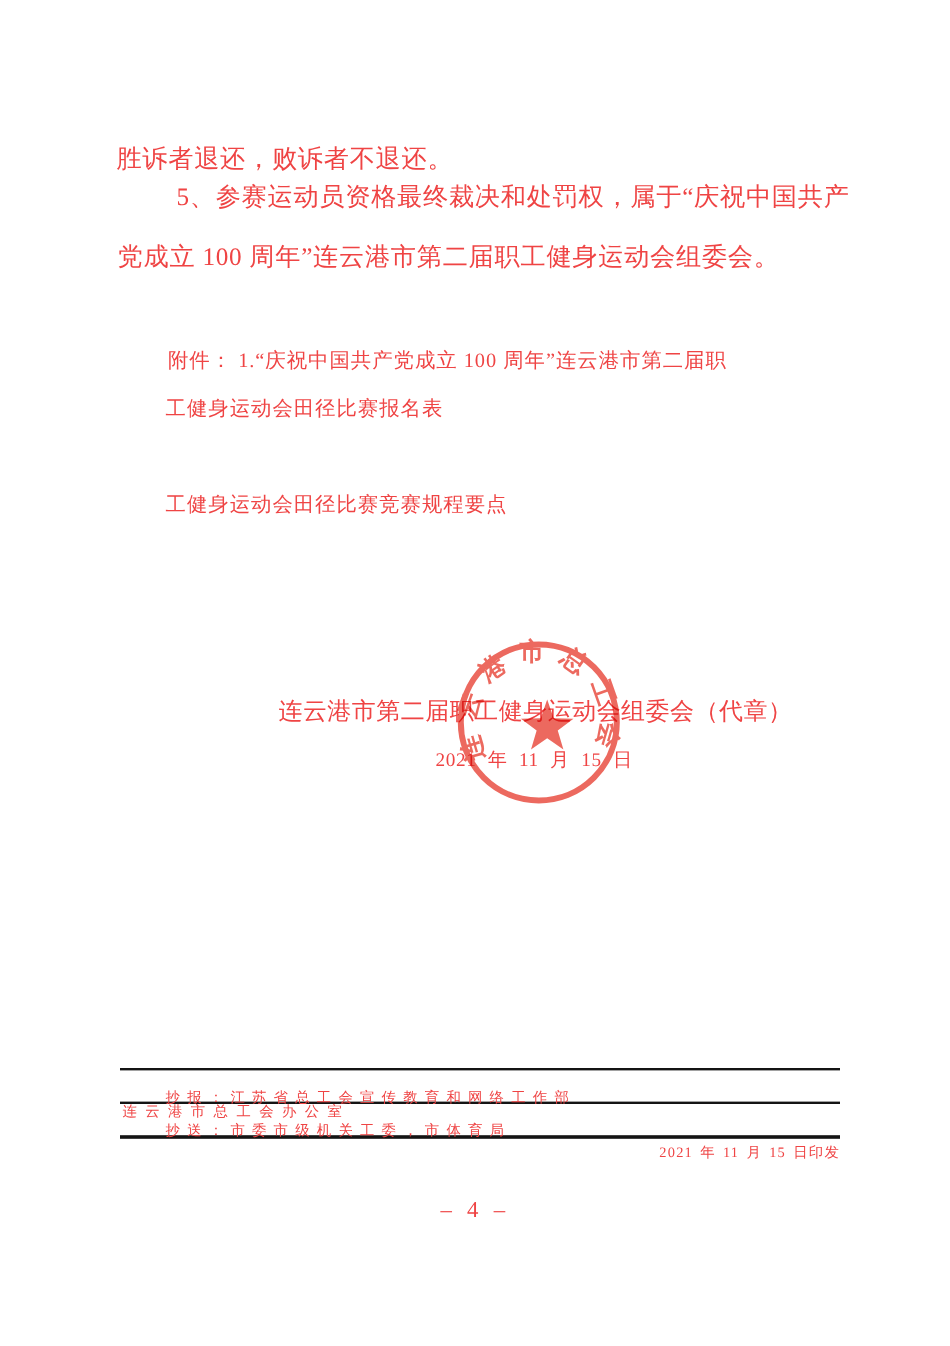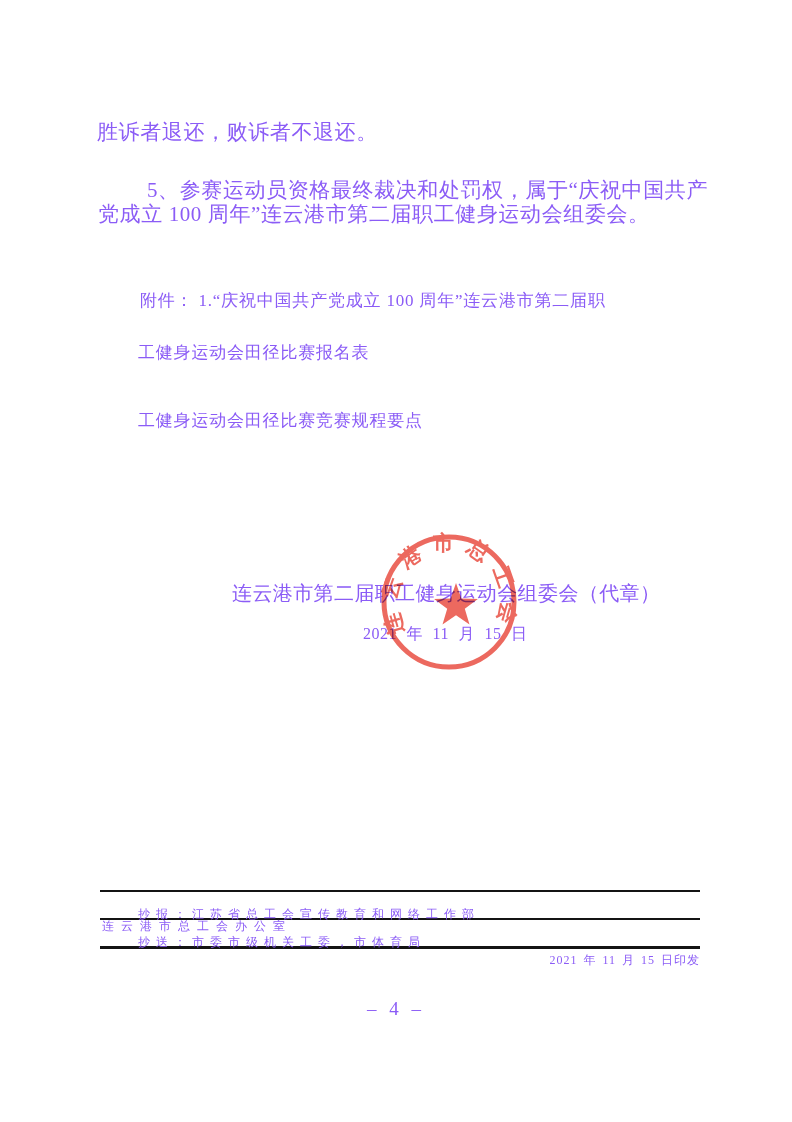--- a/index.html
+++ b/index.html
@@ -10,31 +10,31 @@
     background: #ffffff;
     outline: 1px solid #d9d9d9;
     overflow: hidden;
     font-family: "Liberation Serif", "DejaVu Serif", serif;
     color: #1c1c1c;
   }
   .t {
     position: absolute;
     white-space: pre;
     line-height: 1;
-    color: #8b5cf6;
+    color: #ef4444;
   }
   
   .body-t { font-size: 21px; letter-spacing: 0.6px; }
   #bl1 { left: 97px;  top: 122px; }
-  #bl2 { left: 147px; top: 180px; font-family: Liberation Serif, serif; }
+  #bl2 { left: 147px; top: 154px; font-family: Liberation Serif, serif; }
   #bl3 { left: 98px;  top: 204px; }
   
   .att-t { font-size: 17px; letter-spacing: 0.8px; }
   #al1 { left: 140px; top: 292px; }
-  #al2 { left: 138px; top: 344px; text-align: center; }
+  #al2 { left: 138px; top: 332px; text-align: center; }
   #al3 { left: 192px; top: 372px; }
   #al4 { left: 138px; top: 412px; }
   
   #sig-org  { left: 232px; top: 583px; font-size: 20px; letter-spacing: 0.4px; }
   #sig-date { left: 363px; top: 626px; font-size: 16px; word-spacing: 5px; letter-spacing: 0.5px; }
   
   #seal {
     position: absolute;
     left: 373px;
     top: 526px;

